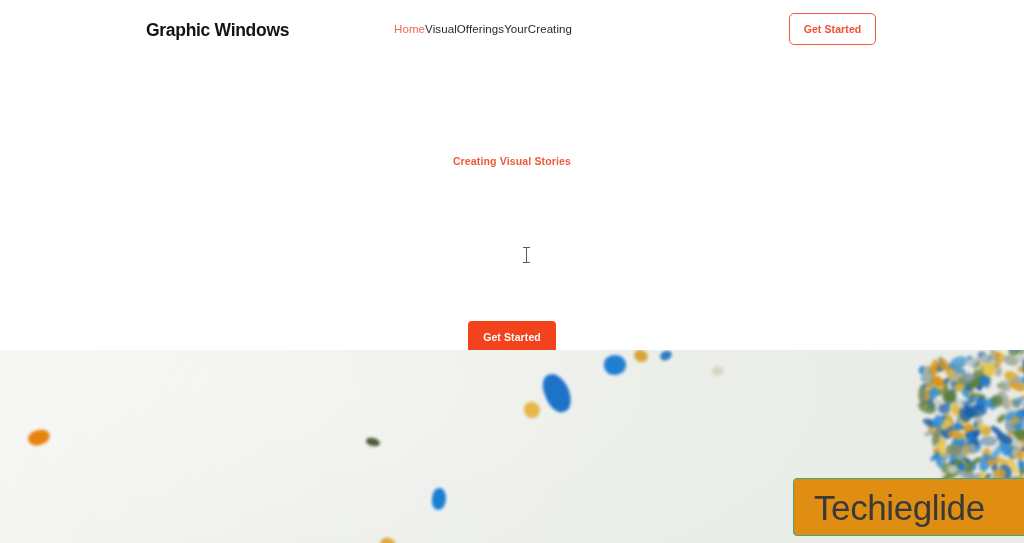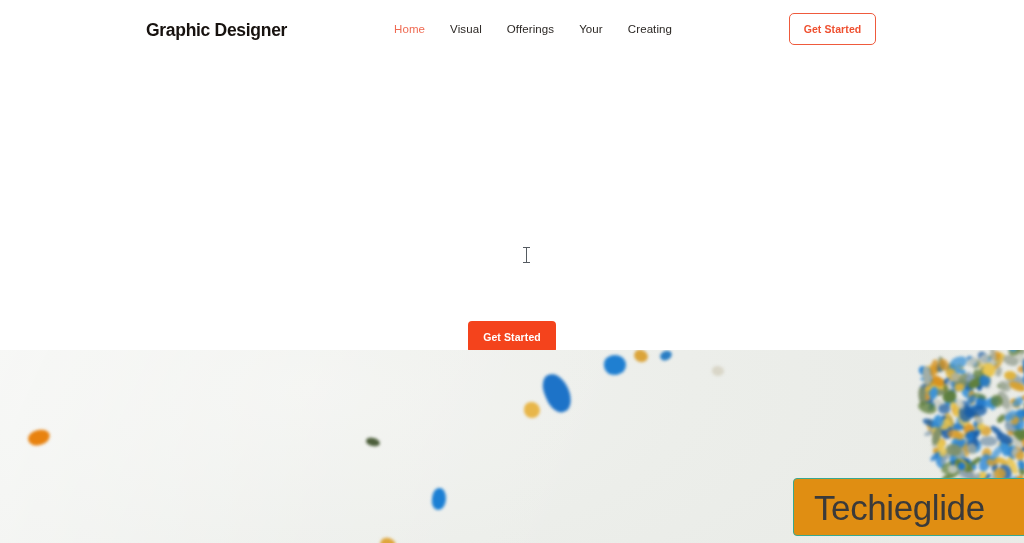--- a/index.html
+++ b/index.html
@@ -46,21 +46,20 @@
     color: #17120f;
     white-space: nowrap;
   }
 
   .main-nav {
     position: absolute;
     left: 394px;
     top: 23px;
     display: flex;
     align-items: center;
-    gap: 25px;
   }
 
   .nav-link {
     font-size: 11.5px;
     color: #2b2724;
     text-decoration: none;
     white-space: nowrap;
     letter-spacing: 0.1px;
   }
   .nav-link.is-active { color: #ef6a52; }
@@ -276,34 +275,35 @@
     white-space: nowrap;
     font-weight: normal;
   }
 </style>
 </head>
 <body>
 
 <div class="page">
 
   <header class="site-header">
-    <div class="brand">Graphic Designer</div>
+    <div class="brand">Graphic Windows</div>
 
     <nav class="main-nav">
       <a class="nav-link is-active" href="#">Home</a>
       <a class="nav-link" href="#">Visual</a>
       <a class="nav-link" href="#">Offerings</a>
       <a class="nav-link" href="#">Your</a>
       <a class="nav-link" href="#">Creating</a>
     </nav>
 
     <button class="header-cta">Get Started</button>
   </header>
 
   <section class="hero">
+    <div class="eyebrow">Creating Visual Stories</div>
 
 
 
     <button class="hero-cta">Get Started</button>
 
     <div class="text-caret">
         <span></span>
       </div>
   </section>
 

